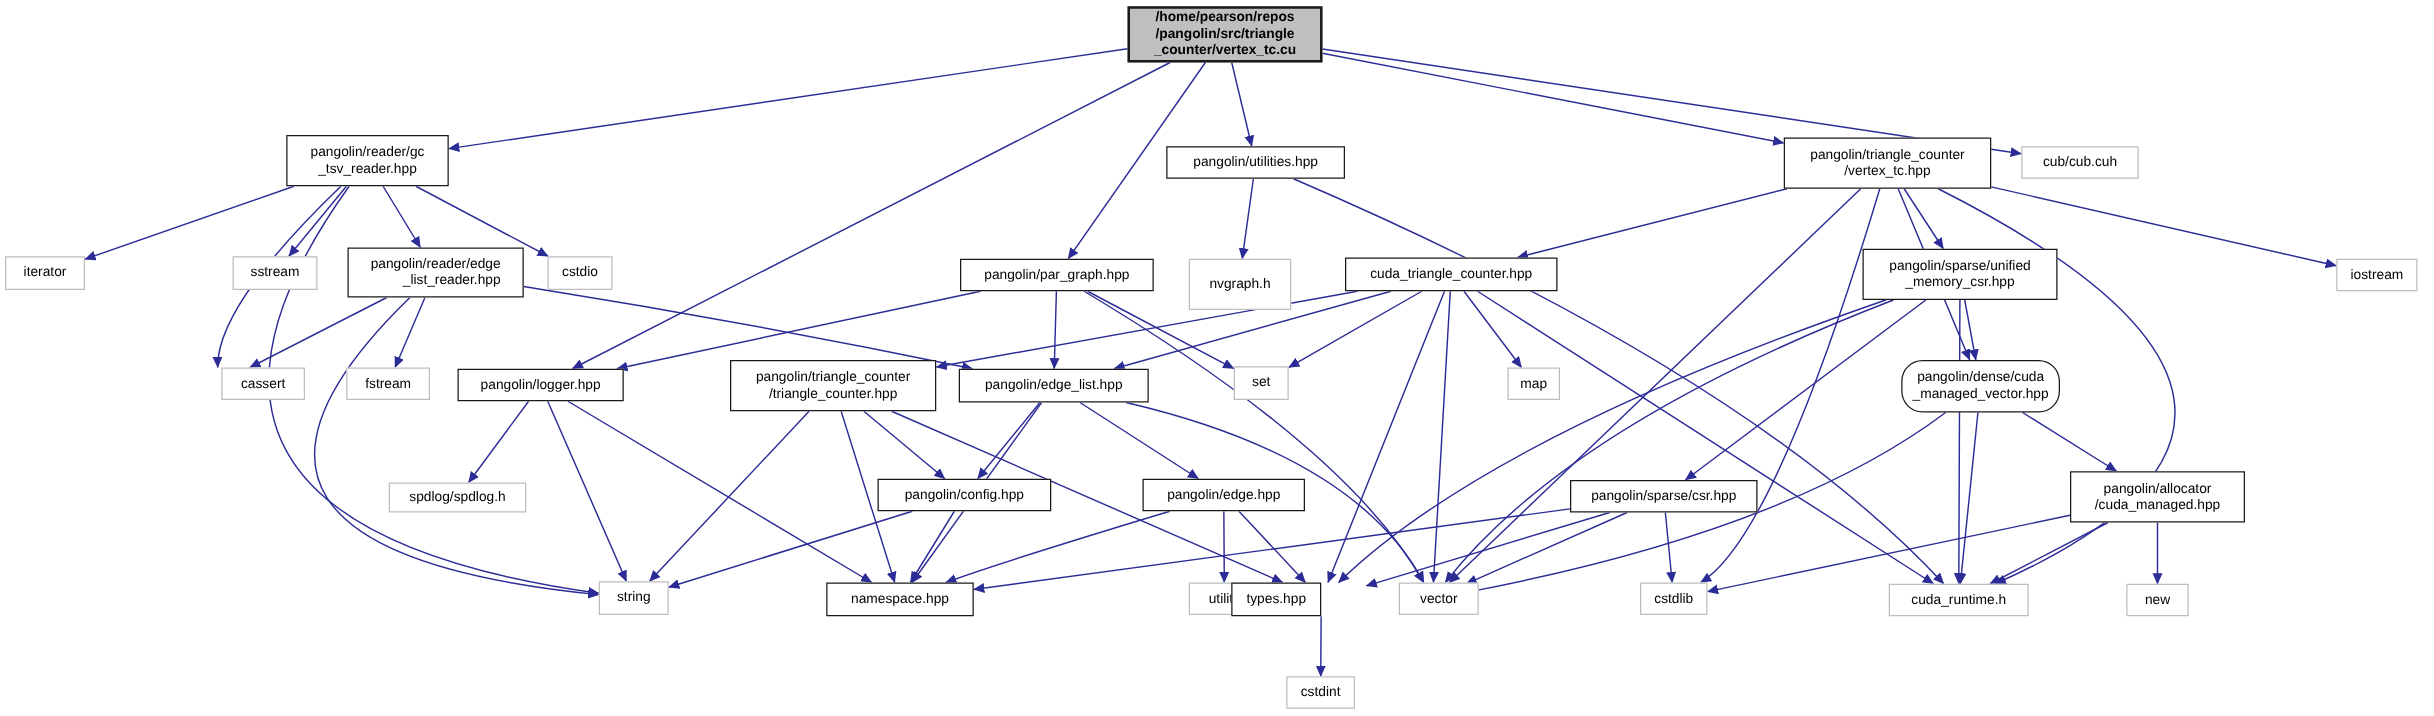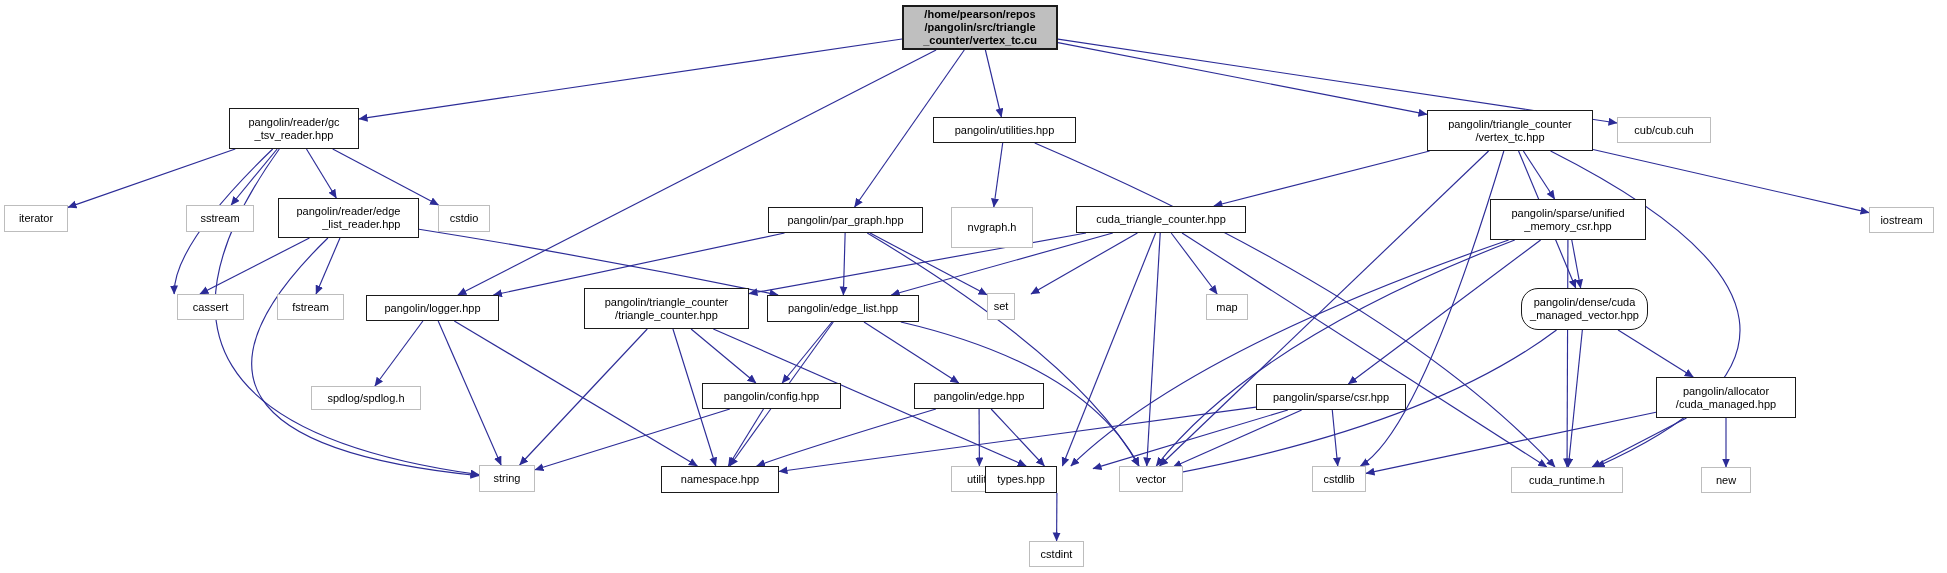--- a/index.html
+++ b/index.html
@@ -120,21 +120,21 @@
       <div class="node internal" style="left: 1076px; top: 206px; width: 170px; height: 27px;"><span>cuda_triangle_counter.hpp</span></div>
       <div class="node internal" style="left: 1490px; top: 199px; width: 156px; height: 41px;"><span>pangolin/sparse/unified
 _memory_csr.hpp</span></div>
       <div class="node external" style="left: 1869px; top: 207px; width: 65px; height: 26px;"><span>iostream</span></div>
       <div class="node external" style="left: 141px; top: 294px; width: 67px; height: 26px; margin-left: 36px;"><span>cassert</span></div>
       <div class="node external" style="left: 277px; top: 294px; width: 67px; height: 26px;"><span>fstream</span></div>
       <div class="node internal" style="left: 366px; top: 295px; width: 133px; height: 26px;"><span>pangolin/logger.hpp</span></div>
       <div class="node internal" style="left: 584px; top: 288px; width: 165px; height: 41px;"><span>pangolin/triangle_counter
 /triangle_counter.hpp</span></div>
       <div class="node internal" style="left: 767px; top: 295px; width: 152px; height: 27px;"><span>pangolin/edge_list.hpp</span></div>
-      <div class="node external" style="left: 987px; top: 293px; width: 28px; height: 27px;"><span>set</span></div>
+      <div class="node external" style="left: 987px; top: 293px; width: 44px; height: 27px;"><span>set</span></div>
       <div class="node external" style="left: 1206px; top: 294px; width: 42px; height: 26px;"><span>map</span></div>
       <div class="node internal" style="left: 1521px; top: 288px; width: 127px; height: 42px; border-radius: 17px;"><span>pangolin/dense/cuda
 _managed_vector.hpp</span></div>
       <div class="node external" style="left: 311px; top: 386px; width: 110px; height: 24px;"><span>spdlog/spdlog.h</span></div>
       <div class="node internal" style="left: 702px; top: 383px; width: 139px; height: 26px;"><span>pangolin/config.hpp</span></div>
       <div class="node internal" style="left: 914px; top: 383px; width: 130px; height: 26px;"><span>pangolin/edge.hpp</span></div>
       <div class="node internal" style="left: 1256px; top: 384px; width: 150px; height: 26px;"><span>pangolin/sparse/csr.hpp</span></div>
       <div class="node internal" style="left: 1656px; top: 377px; width: 140px; height: 41px;"><span>pangolin/allocator
 /cuda_managed.hpp</span></div>
       <div class="node external" style="left: 479px; top: 465px; width: 56px; height: 27px;"><span>string</span></div>

